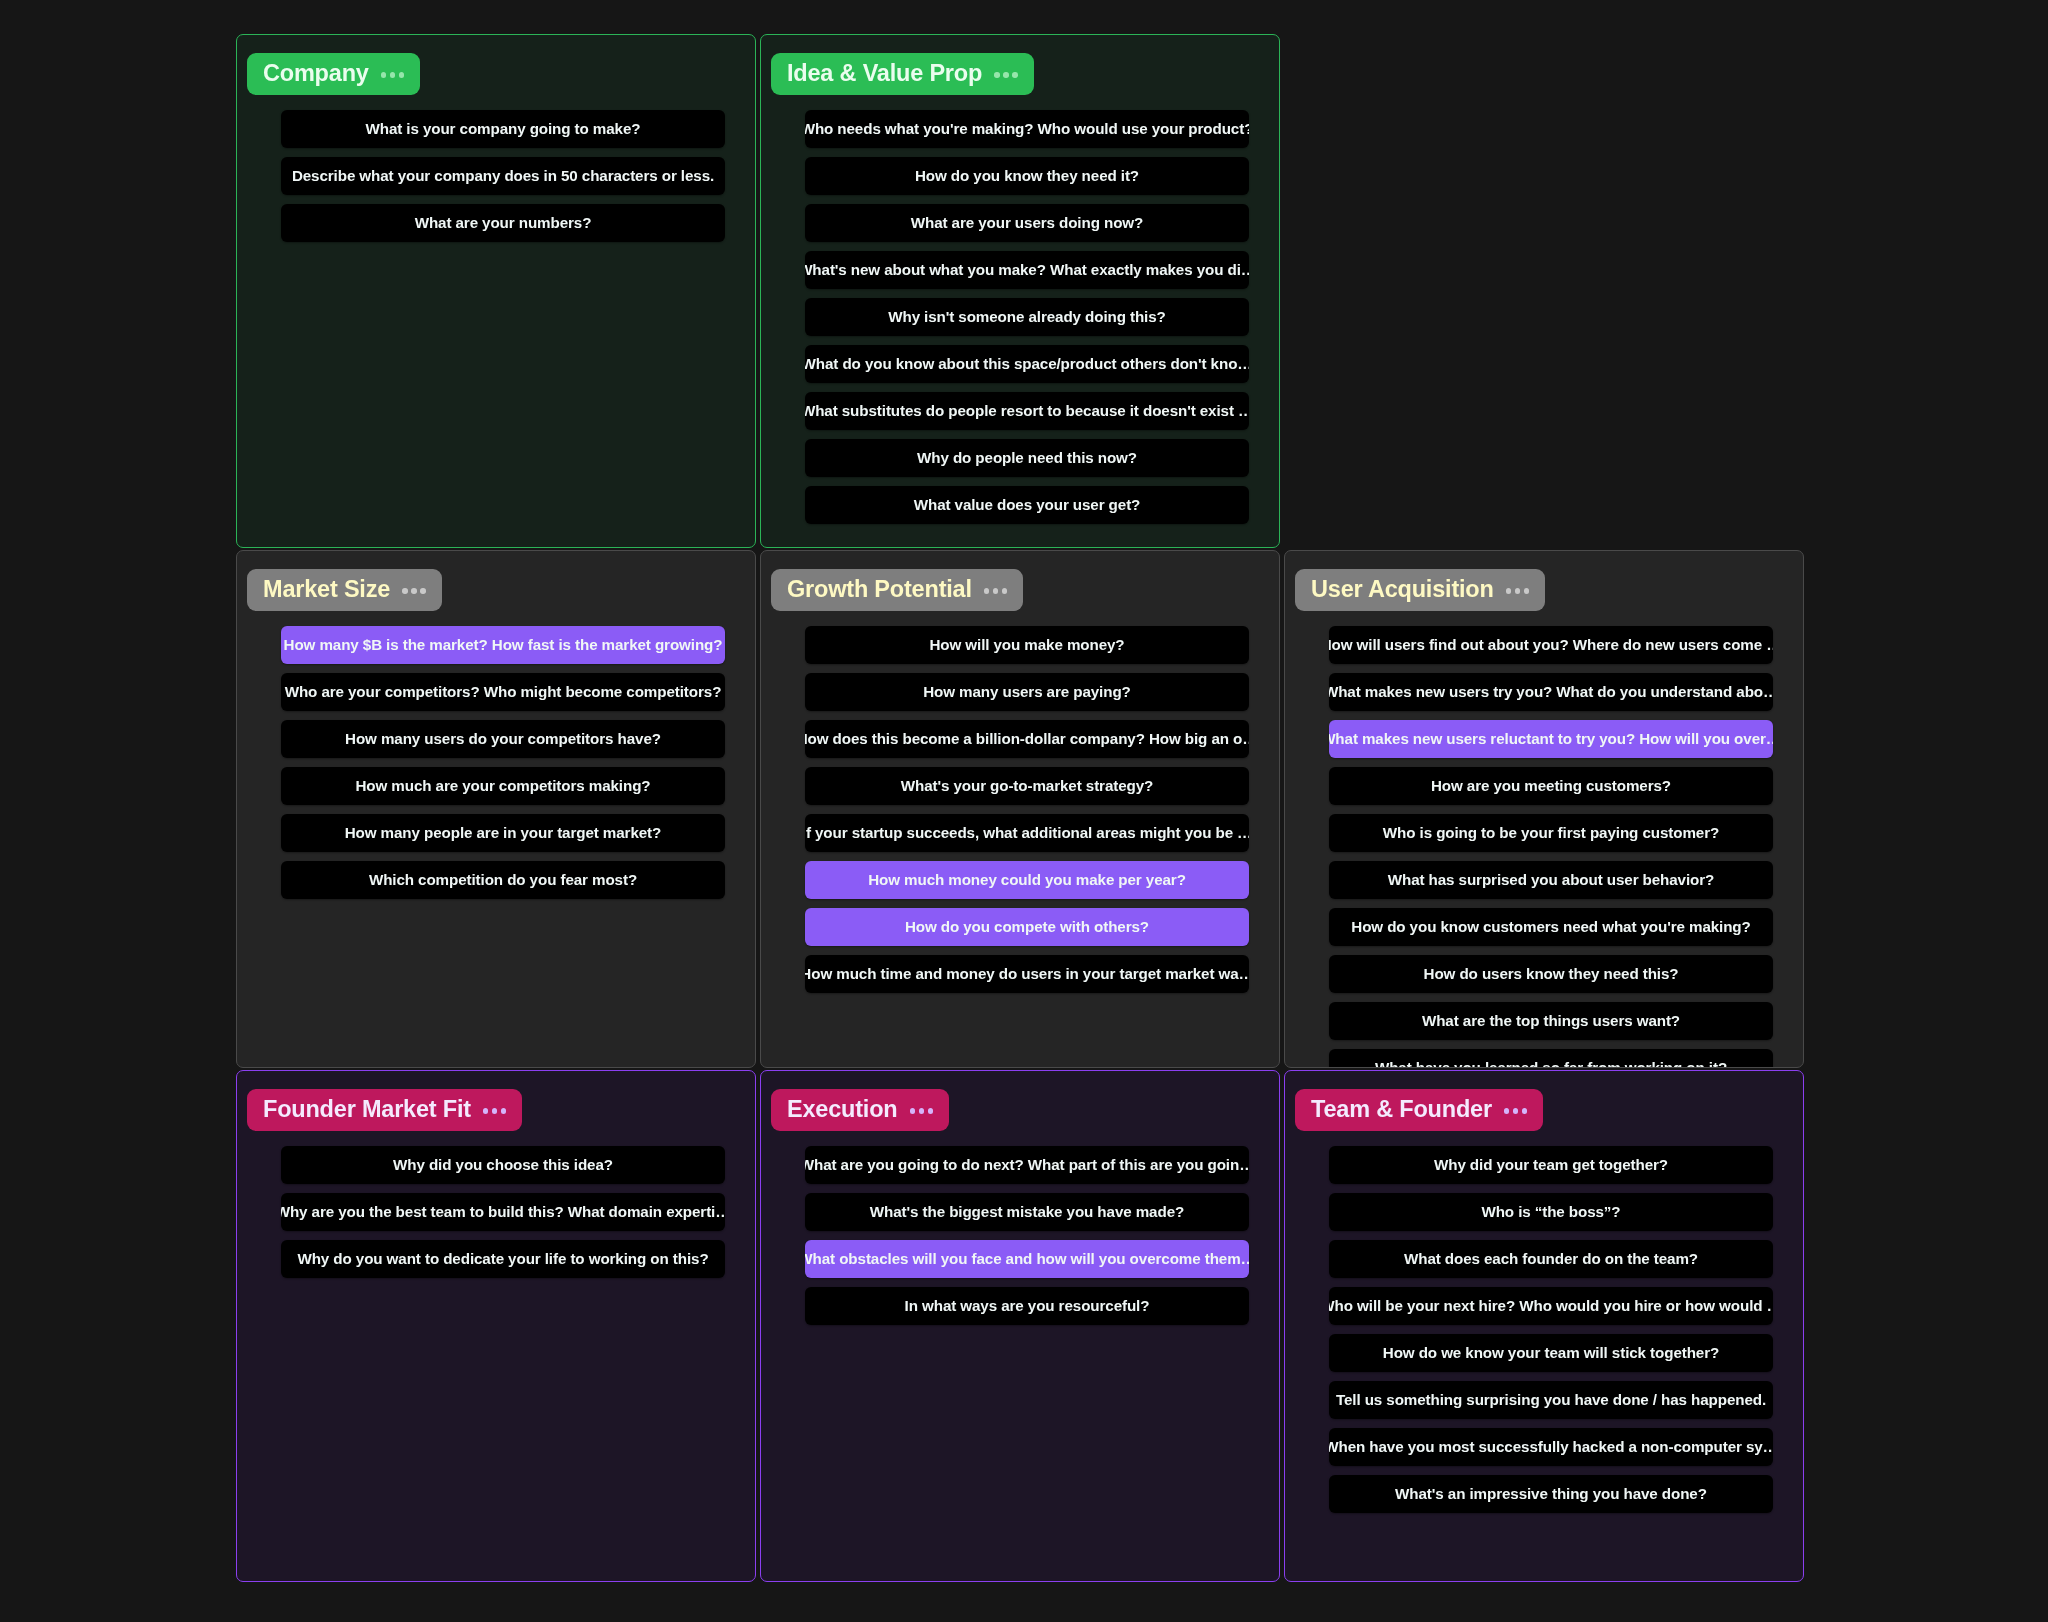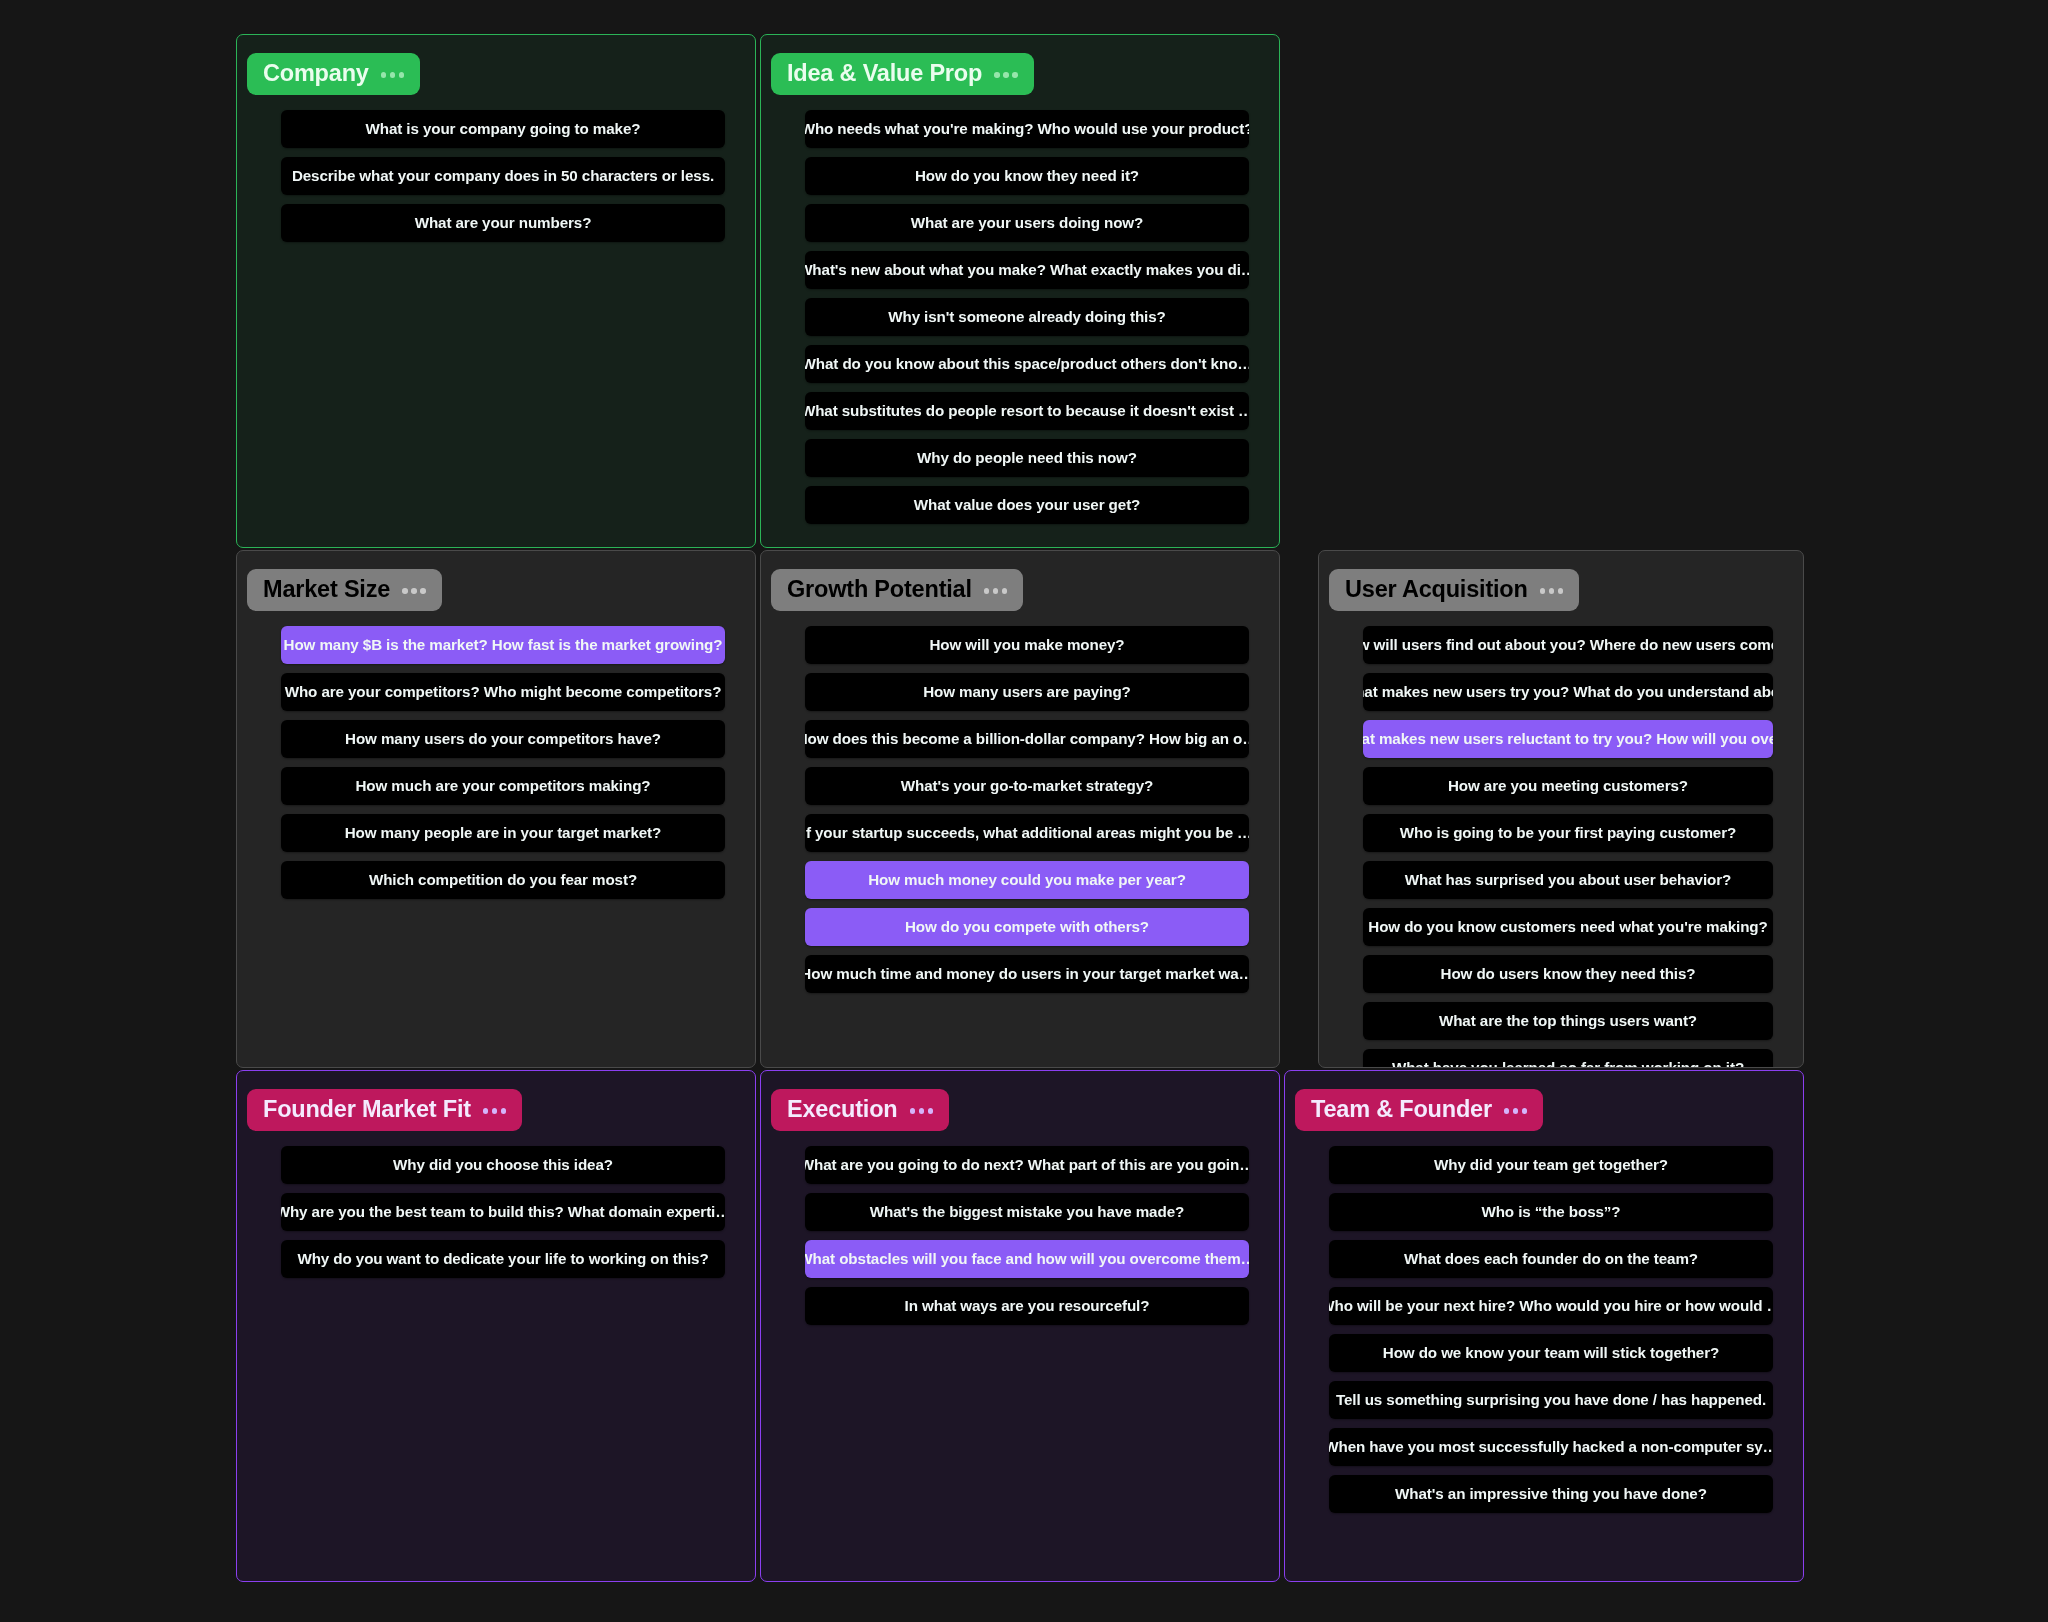--- a/index.html
+++ b/index.html
@@ -56,21 +56,21 @@
   .badge-title {
     font-size: 23.5px;
     font-weight: bold;
     letter-spacing: -0.2px;
     white-space: nowrap;
   }
 
   .green  .badge { background: #2bbd55; }
   .green  .badge-title { color: #eafdee; }
   .gray   .badge { background: #7e7e7e; }
-  .gray   .badge-title { color: #000000; }
+  .gray   .badge-title { color: #fef9c3; }
   .purple .badge { background: #be185d; }
   .purple .badge-title { color: #f4eafe; }
 
   .dots {
     display: flex;
     gap: 3.5px;
     align-items: center;
     padding-top: 3px;
   }
   .dots i {
@@ -224,21 +224,21 @@
           <div class="item sel">
             <span>How much money could you make per year?</span>
           </div>
           <div class="item sel">
             <span>How do you compete with others?</span>
           </div>
           <div class="item">
             <span>How much time and money do users in your target market wa…</span>
           </div>
         </div></div>
-      <div class="card gray" style="grid-area: 2 / 3; margin-left: 34px;"><div class="badge">
+      <div class="card gray" style="grid-area: 2 / 3;"><div class="badge">
           <span class="badge-title">User Acquisition</span>
           <span class="dots">
             <i></i>
             <i></i>
             <i></i>
           </span>
         </div><div class="items">
           <div class="item">
             <span>How will users find out about you? Where do new users come …</span>
           </div>

